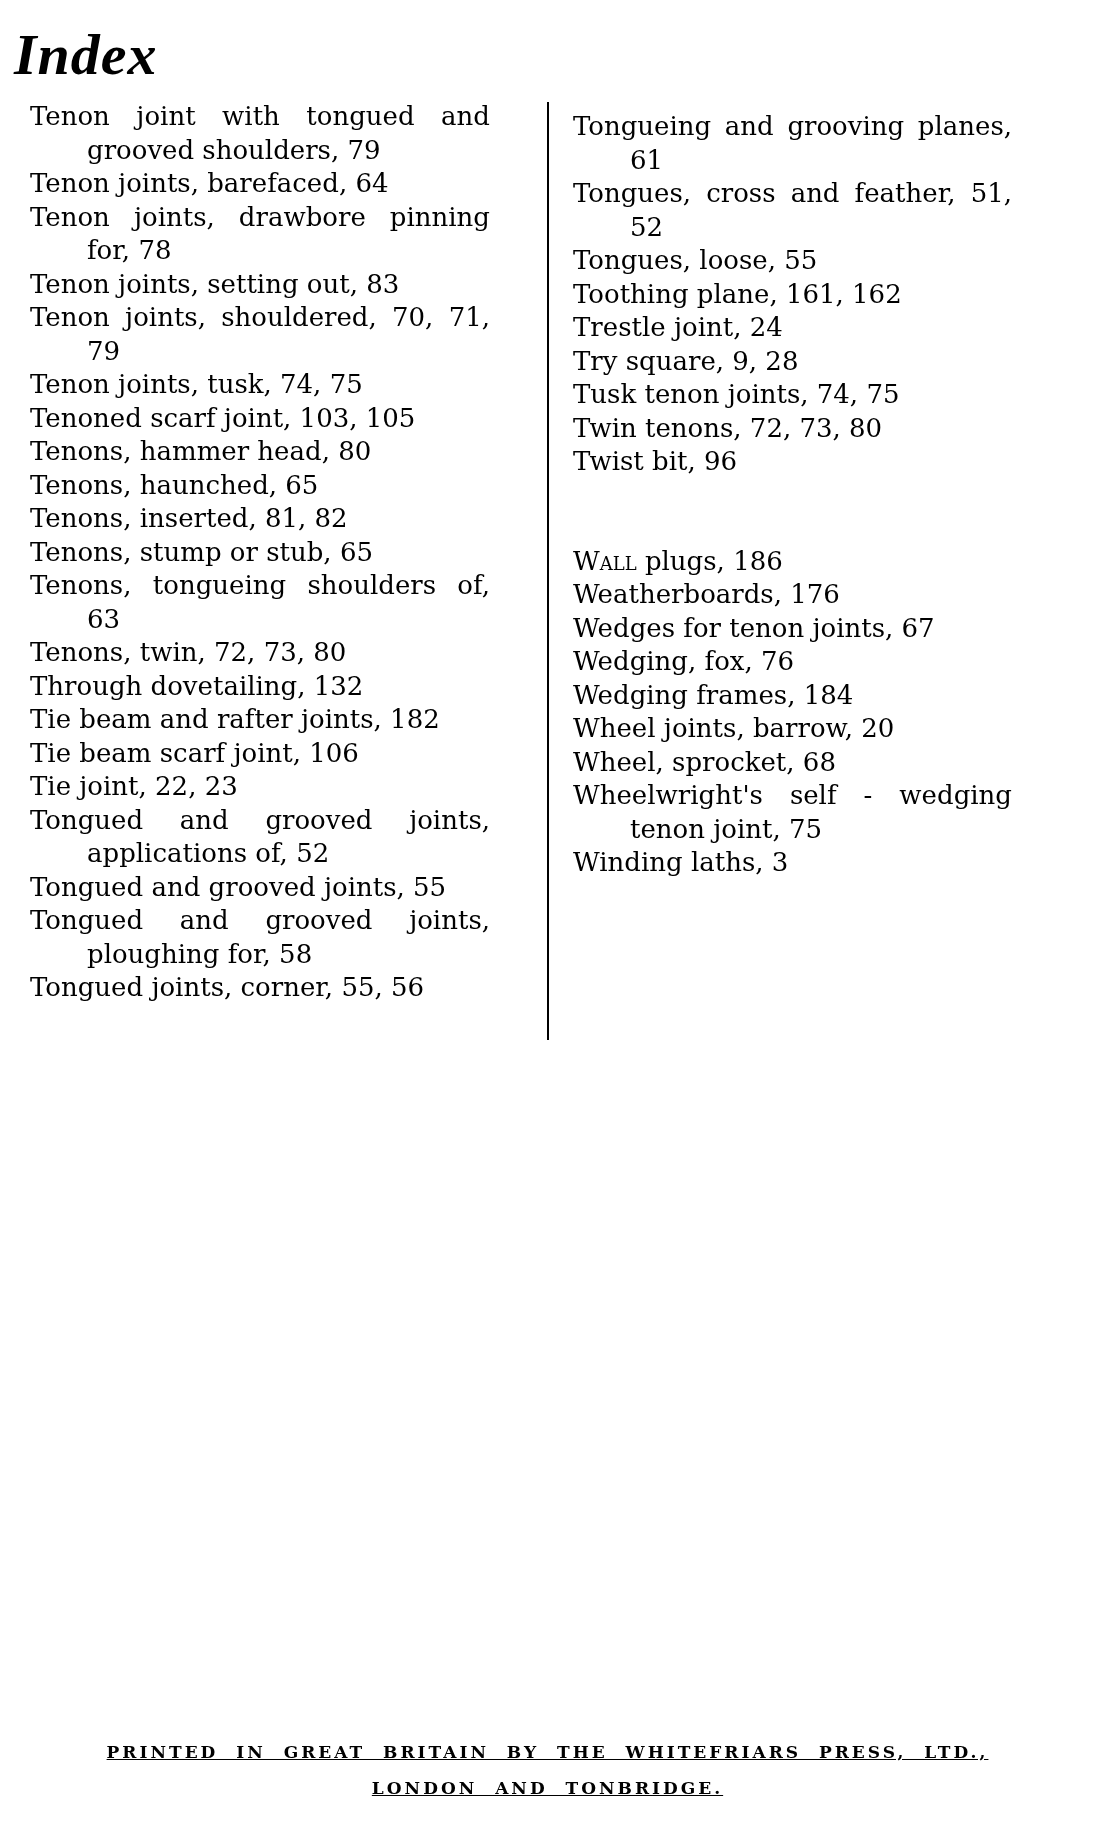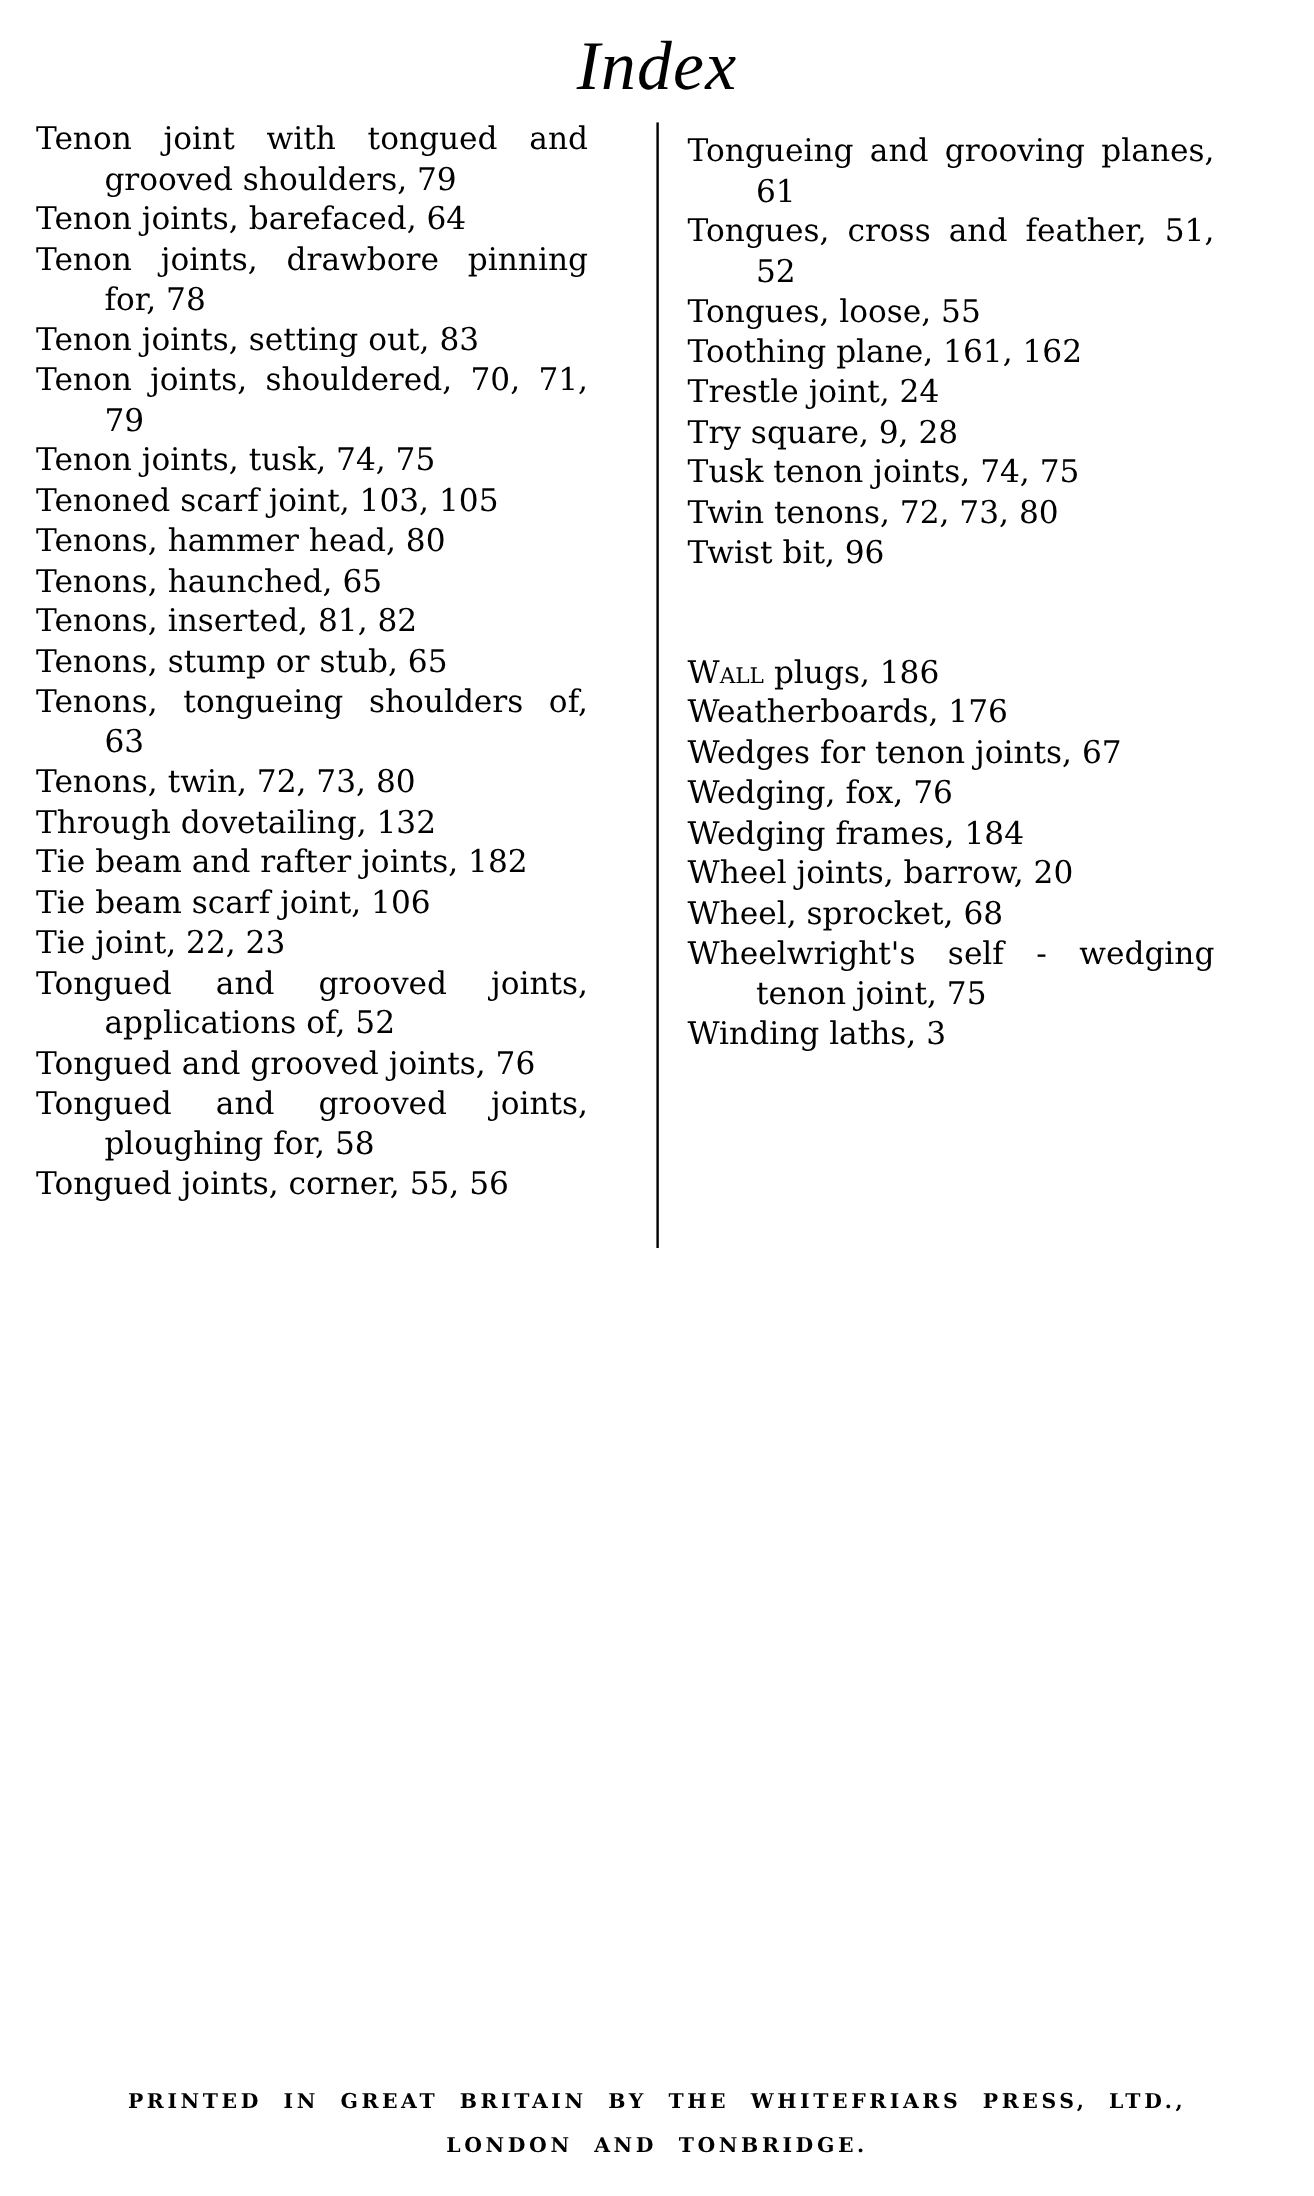--- a/index.html
+++ b/index.html
@@ -6,25 +6,24 @@
   .page{
     position:relative;
     width:1095px;height:1830px;
     margin:0 auto;
     background:#ffffff;
     color:#000000;
     font-family:"DejaVu Serif", serif;
     overflow:hidden;
   }
   .title{
-    margin:24px 0 0 0;
-    text-align:center;
+    margin:24px 0 0 14px;
     font-family:"Liberation Serif", serif;
     font-style:italic;
-    font-weight:normal;
+    font-weight:bold;
     font-size:58px;
     line-height:62px;
     letter-spacing:1px;
   }
   .columns{
     display:flex;
     margin-top:14px;
     padding-left:30px;
   }
   .col{
@@ -54,20 +53,21 @@
     position:absolute;
     left:0;right:0;
     bottom:24px;
     text-align:center;
     font-family:"DejaVu Serif", serif;
     font-weight:bold;
     font-size:17px;
     line-height:36px;
     letter-spacing:3px;
     word-spacing:9px;
+    text-decoration:underline;
   }
 </style>
 </head>
 <body>
 
 <div class="page">
 
   <h1 class="title">Index</h1>
 
   <div class="columns">
@@ -84,21 +84,21 @@
       <p class="entry">Tenons, haunched, 65</p>
       <p class="entry">Tenons, inserted, 81, 82</p>
       <p class="entry">Tenons, stump or stub, 65</p>
       <p class="entry">Tenons, tongueing shoulders of, 63</p>
       <p class="entry">Tenons, twin, 72, 73, 80</p>
       <p class="entry">Through dovetailing, 132</p>
       <p class="entry">Tie beam and rafter joints, 182</p>
       <p class="entry">Tie beam scarf joint, 106</p>
       <p class="entry">Tie joint, 22, 23</p>
       <p class="entry">Tongued and grooved joints, applications of, 52</p>
-      <p class="entry">Tongued and grooved joints, 76</p>
+      <p class="entry">Tongued and grooved joints, 55</p>
       <p class="entry">Tongued and grooved joints, ploughing for, 58</p>
       <p class="entry">Tongued joints, corner, 55, 56</p>
     </div>
 
     <div class="divider"></div>
 
     <div class="col col-right">
 
       <div class="group">
         <p class="entry">Tongueing and grooving planes, 61</p>

